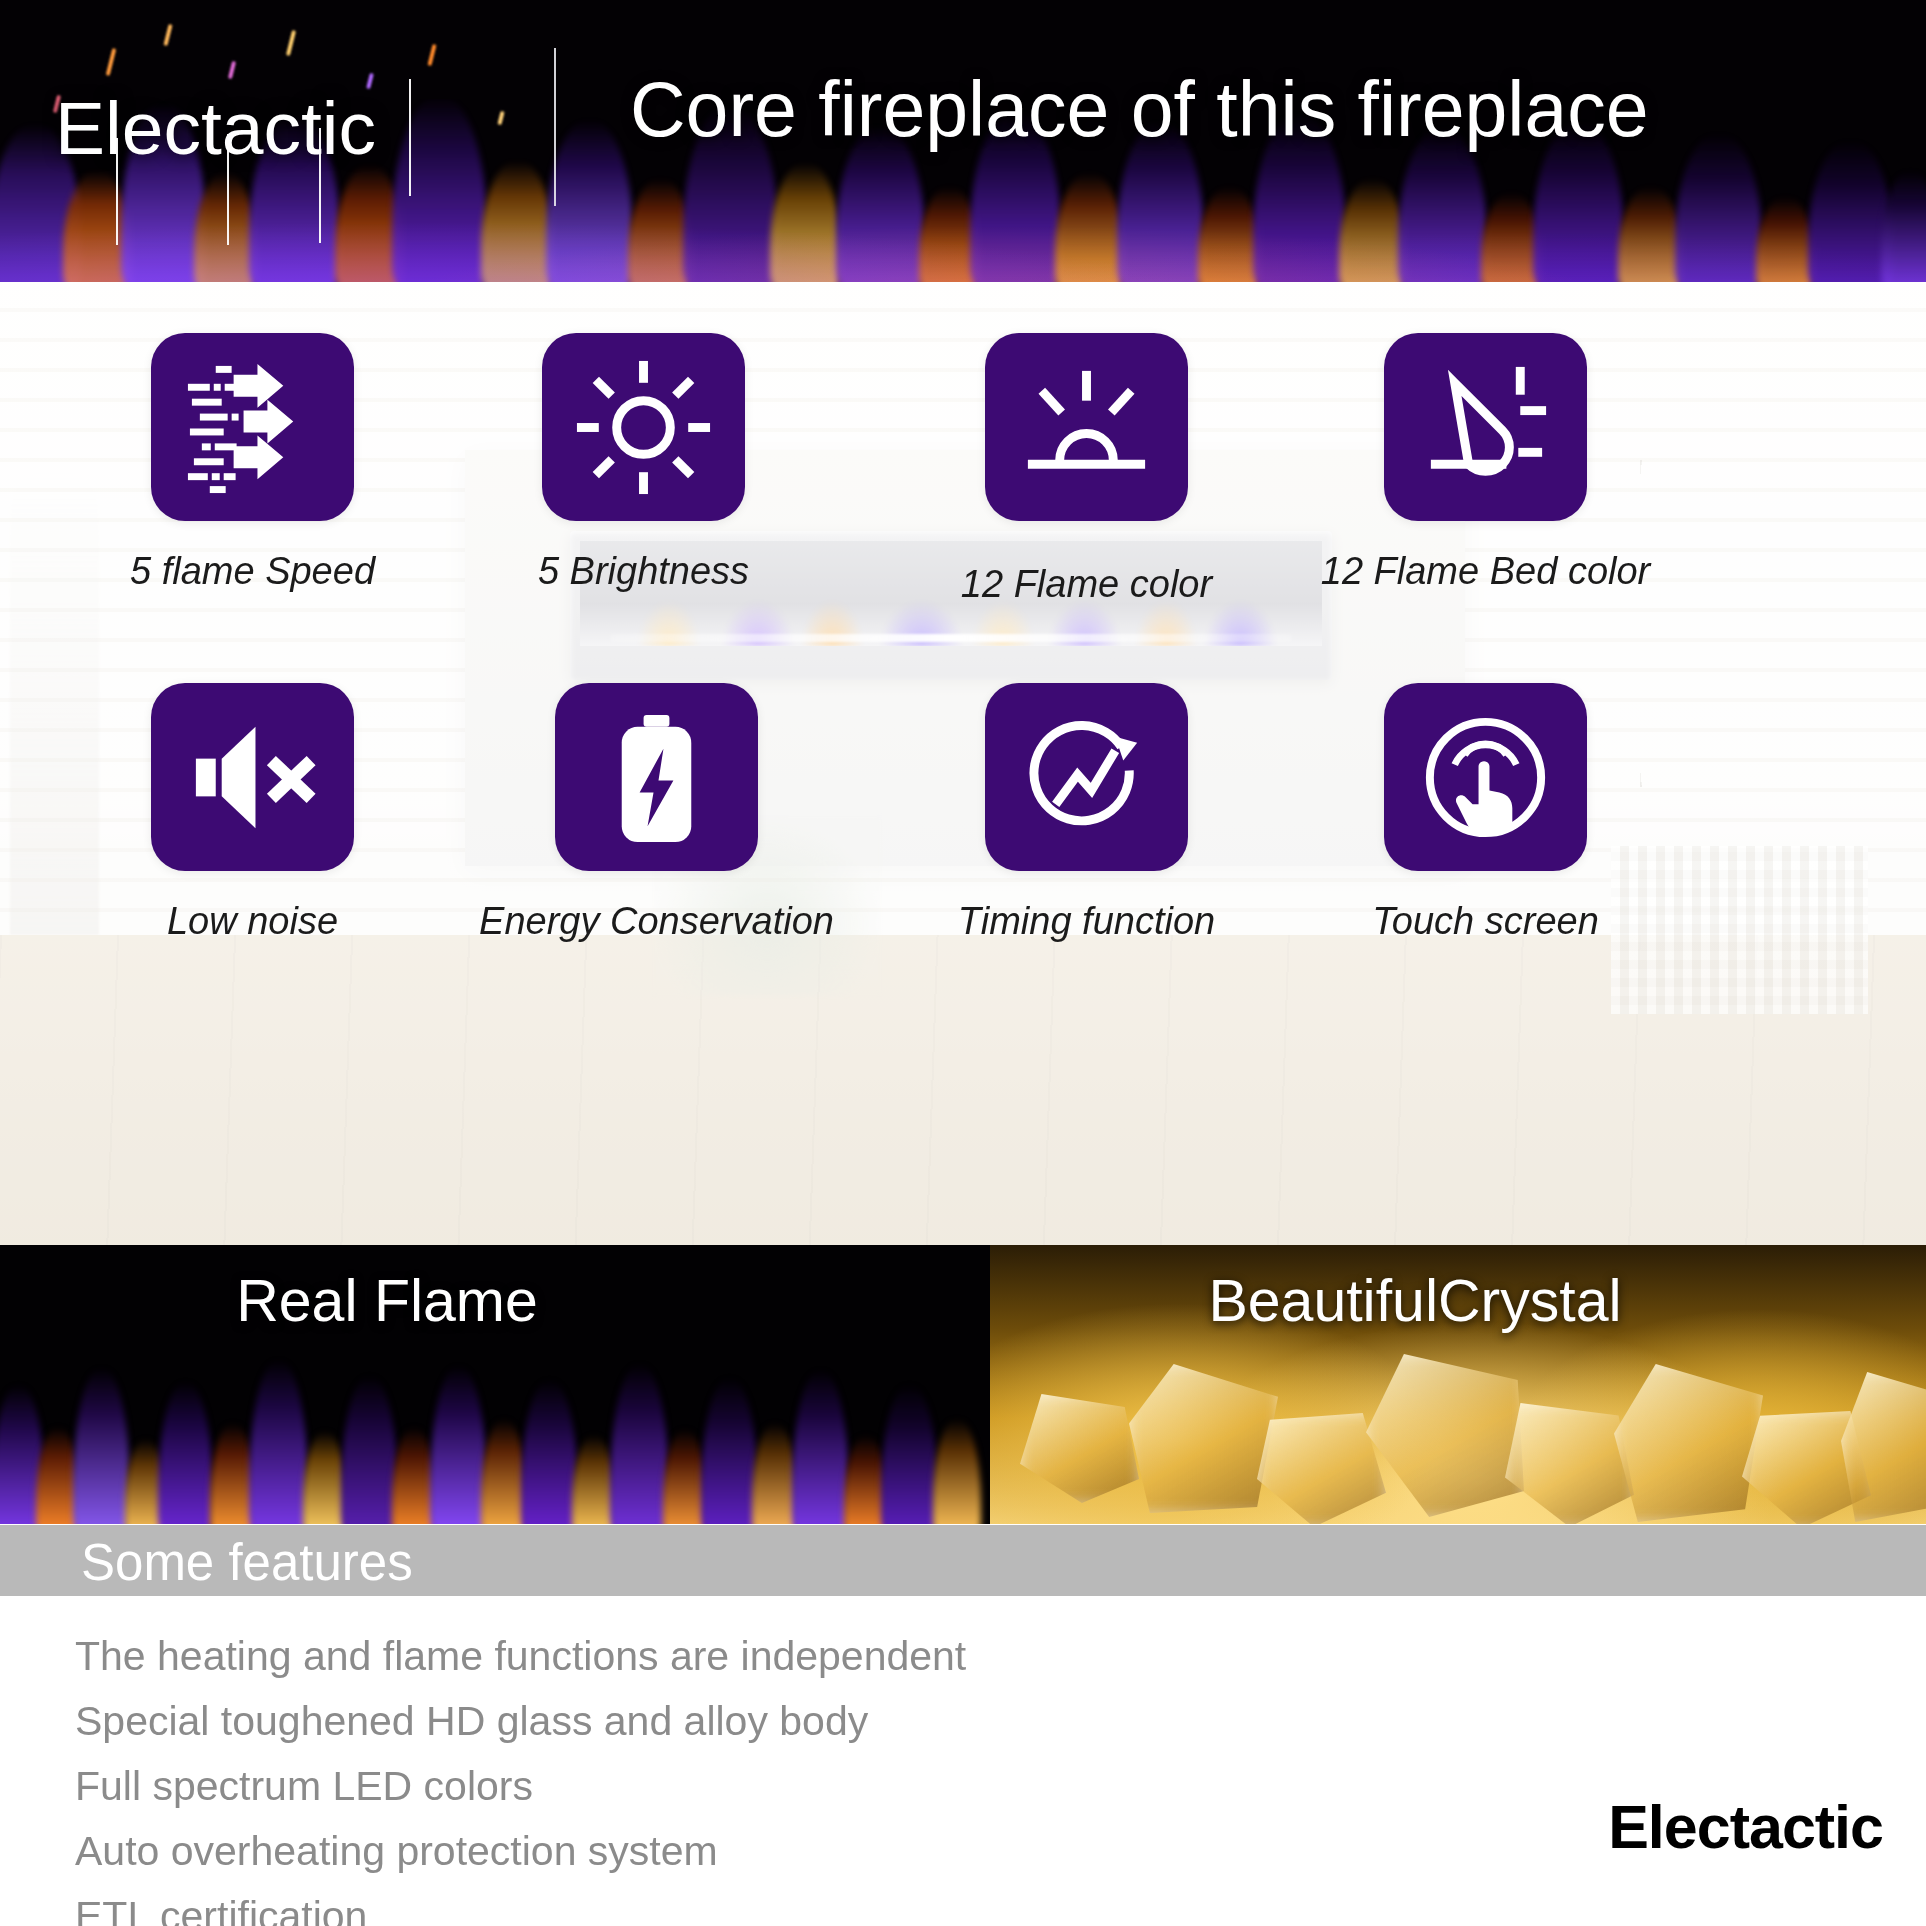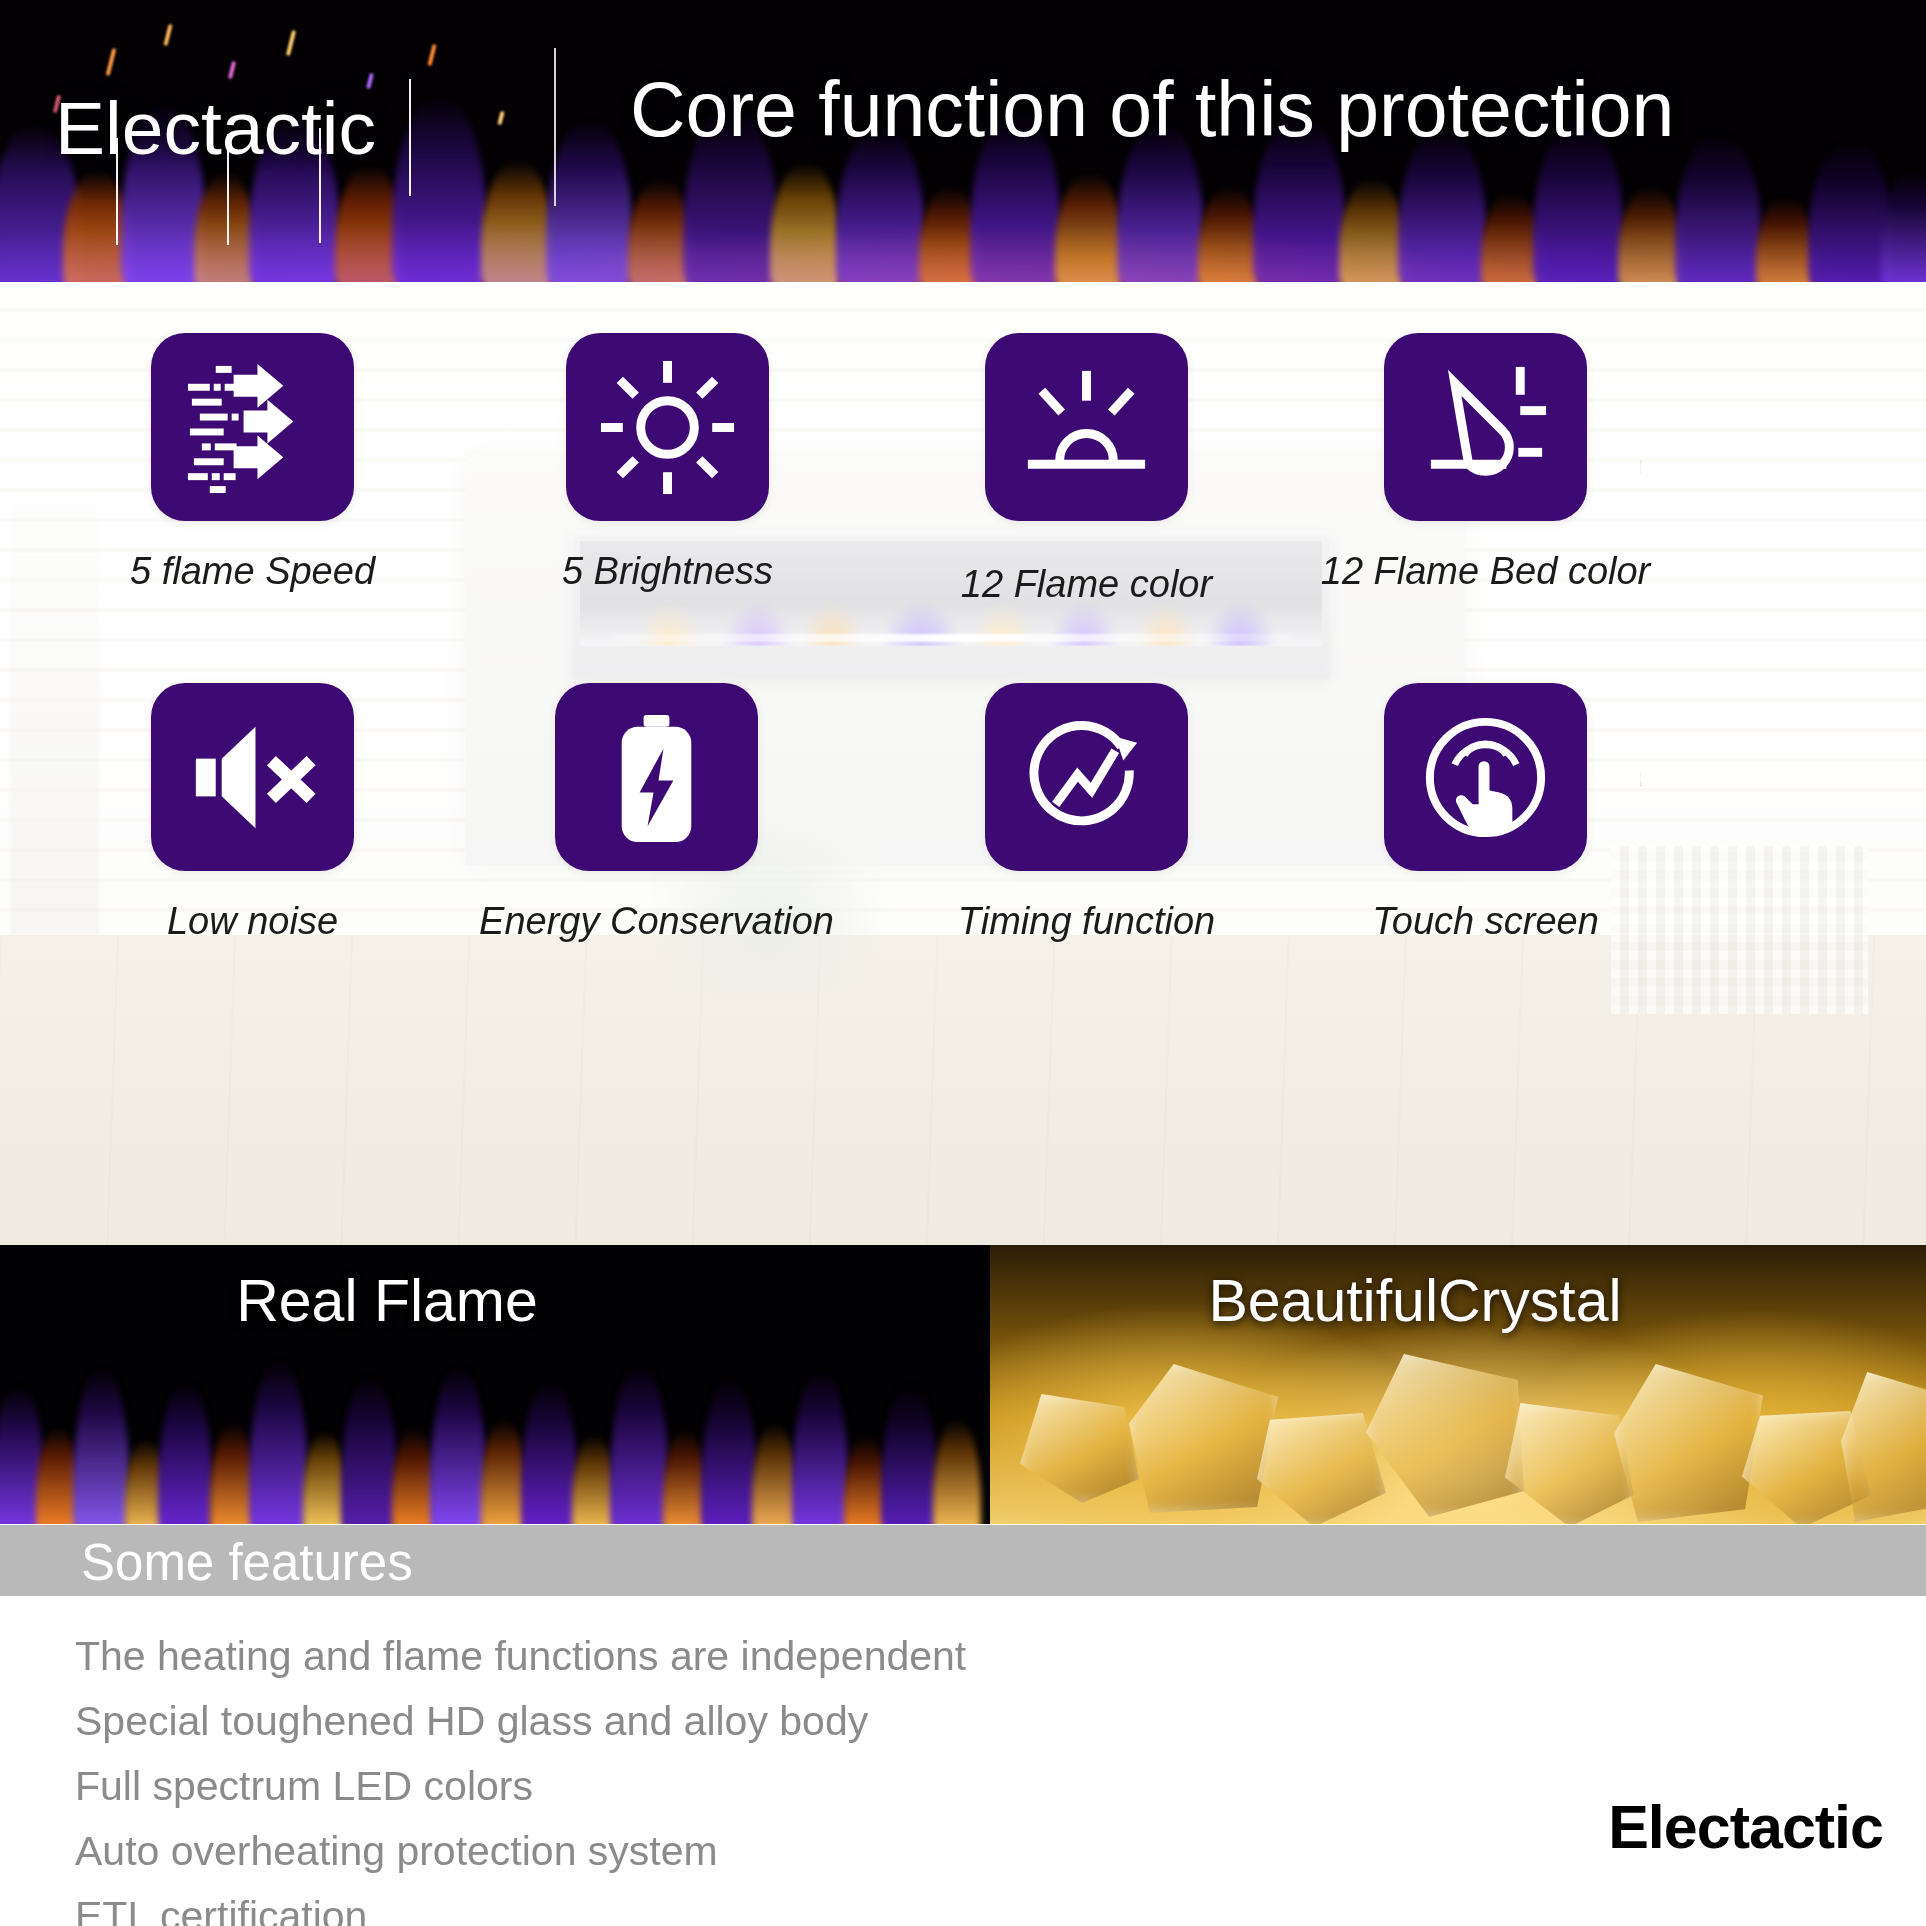--- a/index.html
+++ b/index.html
@@ -287,21 +287,21 @@
 
   <div class="logo-wrap">
     <div class="logo-text">Electactic</div>
     <div class="logo-tick t1"></div>
     <div class="logo-tick t2"></div>
     <div class="logo-tick t3"></div>
     <div class="logo-tick t4"></div>
   </div>
 
   <div class="hdr-div"></div>
-  <div class="hdr-title">Core function of this protection</div>
+  <div class="hdr-title">Core fireplace of this fireplace</div>
 </div>
 
 <div class="room">
   <div class="room-bg">
     <div class="wall"></div>
     <div class="mantel"></div>
     <div class="fp-unit">
       <div class="fp-glass">
         <div class="fp-flame"></div>
         <div class="fp-bed"></div>
@@ -338,21 +338,21 @@
             <rect x="10" y="121" width="20" height="7"></rect>
               <rect x="34" y="121" width="8" height="7"></rect>
               <rect x="46" y="121" width="12" height="7"></rect>
             <rect x="32" y="134" width="16" height="7"></rect>
           </g>
         </svg>
       </div>
       <div class="cell-label">5 flame Speed</div>
     </div>
 
-    <div class="cell" style="left:427px;top:51px;">
+    <div class="cell" style="left:403px;top:51px;">
       <div class="tile">
         <svg width="149" height="149" viewBox="0 0 150 150">
           <g stroke="#ffffff" stroke-width="9" stroke-linecap="butt" fill="none">
             <circle cx="75" cy="75" r="27"></circle>
             <line x1="75" y1="8" x2="75" y2="30"></line>
             <line x1="75" y1="120" x2="75" y2="142"></line>
             <line x1="8" y1="75" x2="30" y2="75"></line>
             <line x1="120" y1="75" x2="142" y2="75"></line>
             <line x1="27" y1="27" x2="43" y2="43"></line>
             <line x1="107" y1="107" x2="123" y2="123"></line>

